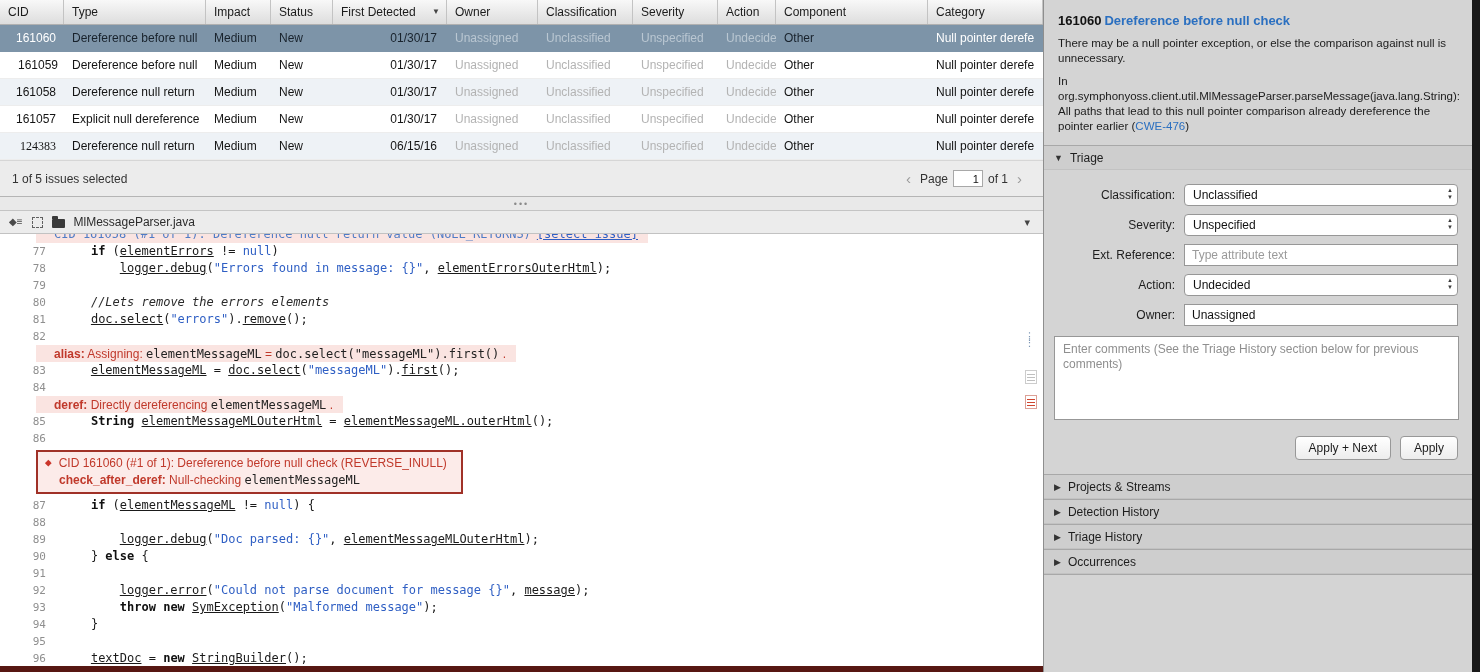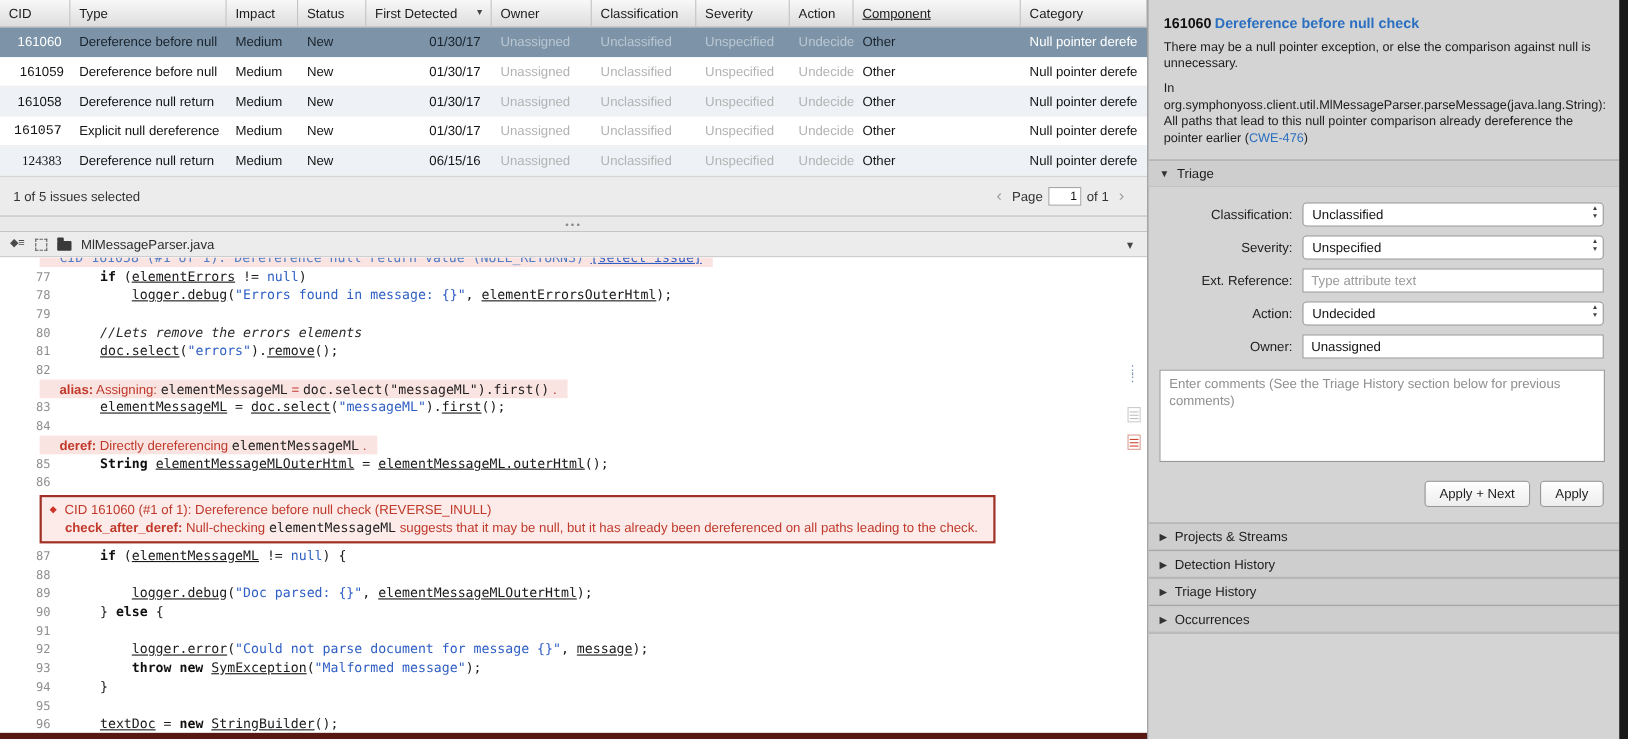--- a/index.html
+++ b/index.html
@@ -140,21 +140,21 @@
           </div>
           <div class="th" style="width: 95px;">
             <span>Classification</span>
           </div>
           <div class="th" style="width: 85px;">
             <span>Severity</span>
           </div>
           <div class="th" style="width: 58px;">
             <span>Action</span>
           </div>
-          <div class="th" style="width: 152px; text-decoration: underline;">
+          <div class="th" style="width: 152px;">
             <span>Component</span>
           </div>
           <div class="th" style="width: 115px;">
             <span>Category</span>
           </div>
         </div>
       <div>
           <div class="tbl-row selected">
             <div class="td num" style="width: 64px;">161060</div>
             <div class="td" style="width: 142px;">Dereference before null</div>
@@ -188,21 +188,21 @@
             <div class="td" style="width: 62px;">New</div>
             <div class="td date" style="width: 114px;">01/30/17</div>
             <div class="td muted" style="width: 91px;">Unassigned</div>
             <div class="td muted" style="width: 95px;">Unclassified</div>
             <div class="td muted" style="width: 85px;">Unspecified</div>
             <div class="td muted" style="width: 58px;">Undecided</div>
             <div class="td" style="width: 152px;">Other</div>
             <div class="td cat" style="width: 115px;">Null pointer derefe</div>
           </div>
           <div class="tbl-row">
-            <div class="td num" style="width: 64px; font-family: Liberation Mono, monospace;">161057</div>
+            <div class="td num" style="width: 64px;">161057</div>
             <div class="td" style="width: 142px;">Explicit null dereference</div>
             <div class="td" style="width: 65px;">Medium</div>
             <div class="td" style="width: 62px;">New</div>
             <div class="td date" style="width: 114px;">01/30/17</div>
             <div class="td muted" style="width: 91px;">Unassigned</div>
             <div class="td muted" style="width: 95px;">Unclassified</div>
             <div class="td muted" style="width: 85px;">Unspecified</div>
             <div class="td muted" style="width: 58px;">Undecided</div>
             <div class="td" style="width: 152px;">Other</div>
             <div class="td cat" style="width: 115px;">Null pointer derefe</div>
@@ -264,21 +264,21 @@
           </div>
           <div class="code-line"><span class="ln">83</span><span class="ct"><span class="tok-p">    </span><span class="tok-i">elementMessageML</span><span class="tok-p"> = </span><span class="tok-i">doc.select</span><span class="tok-p">(</span><span class="tok-s">"messageML"</span><span class="tok-p">).</span><span class="tok-i">first</span><span class="tok-p">();</span></span></div>
           <div class="code-line"><span class="ln">84</span><span class="ct"></span></div>
           <div class="event-row">
             <span class="event-pill"><span class="ev-label">deref:</span><span class="ev-r"> Directly dereferencing </span><span class="ev-c">elementMessageML</span><span class="ev-r"> .</span></span>
           </div>
           <div class="code-line"><span class="ln">85</span><span class="ct"><span class="tok-p">    </span><span class="tok-k">String</span><span class="tok-p"> </span><span class="tok-i">elementMessageMLOuterHtml</span><span class="tok-p"> = </span><span class="tok-i">elementMessageML.outerHtml</span><span class="tok-p">();</span></span></div>
           <div class="code-line"><span class="ln">86</span><span class="ct"></span></div>
           <div class="main-event">
             <div class="me-line1"><span class="me-diamond">◆</span><span class="me-text">CID 161060 (#1 of 1): Dereference before null check (REVERSE_INULL)</span></div>
-            <div class="me-line2"><span class="ev-label">check_after_deref:</span><span class="ev-r"> Null-checking </span><span class="ev-c">elementMessageML</span><span class="ev-r"> suggests that it may be null, but it has already been dereferenced on all paths leading to the check.</span></div>
+            <div class="me-line2"><span class="ev-label">check_after_deref:</span><span class="ev-r"> Null-checking </span><span class="ev-c">elementMessageML</span></div>
           </div>
           <div class="code-line"><span class="ln">87</span><span class="ct"><span class="tok-p">    </span><span class="tok-k">if</span><span class="tok-p"> (</span><span class="tok-i">elementMessageML</span><span class="tok-p"> != </span><span class="tok-u">null</span><span class="tok-p">) {</span></span></div>
           <div class="code-line"><span class="ln">88</span><span class="ct"></span></div>
           <div class="code-line"><span class="ln">89</span><span class="ct"><span class="tok-p">        </span><span class="tok-i">logger.debug</span><span class="tok-p">(</span><span class="tok-s">"Doc parsed: {}"</span><span class="tok-p">, </span><span class="tok-i">elementMessageMLOuterHtml</span><span class="tok-p">);</span></span></div>
           <div class="code-line"><span class="ln">90</span><span class="ct"><span class="tok-p">    } </span><span class="tok-k">else</span><span class="tok-p"> {</span></span></div>
           <div class="code-line"><span class="ln">91</span><span class="ct"></span></div>
           <div class="code-line"><span class="ln">92</span><span class="ct"><span class="tok-p">        </span><span class="tok-i">logger.error</span><span class="tok-p">(</span><span class="tok-s">"Could not parse document for message {}"</span><span class="tok-p">, </span><span class="tok-i">message</span><span class="tok-p">);</span></span></div>
           <div class="code-line"><span class="ln">93</span><span class="ct"><span class="tok-p">        </span><span class="tok-k">throw</span><span class="tok-p"> </span><span class="tok-k">new</span><span class="tok-p"> </span><span class="tok-i">SymException</span><span class="tok-p">(</span><span class="tok-s">"Malformed message"</span><span class="tok-p">);</span></span></div>
           <div class="code-line"><span class="ln">94</span><span class="ct"><span class="tok-p">    }</span></span></div>
           <div class="code-line"><span class="ln">95</span><span class="ct"></span></div>

